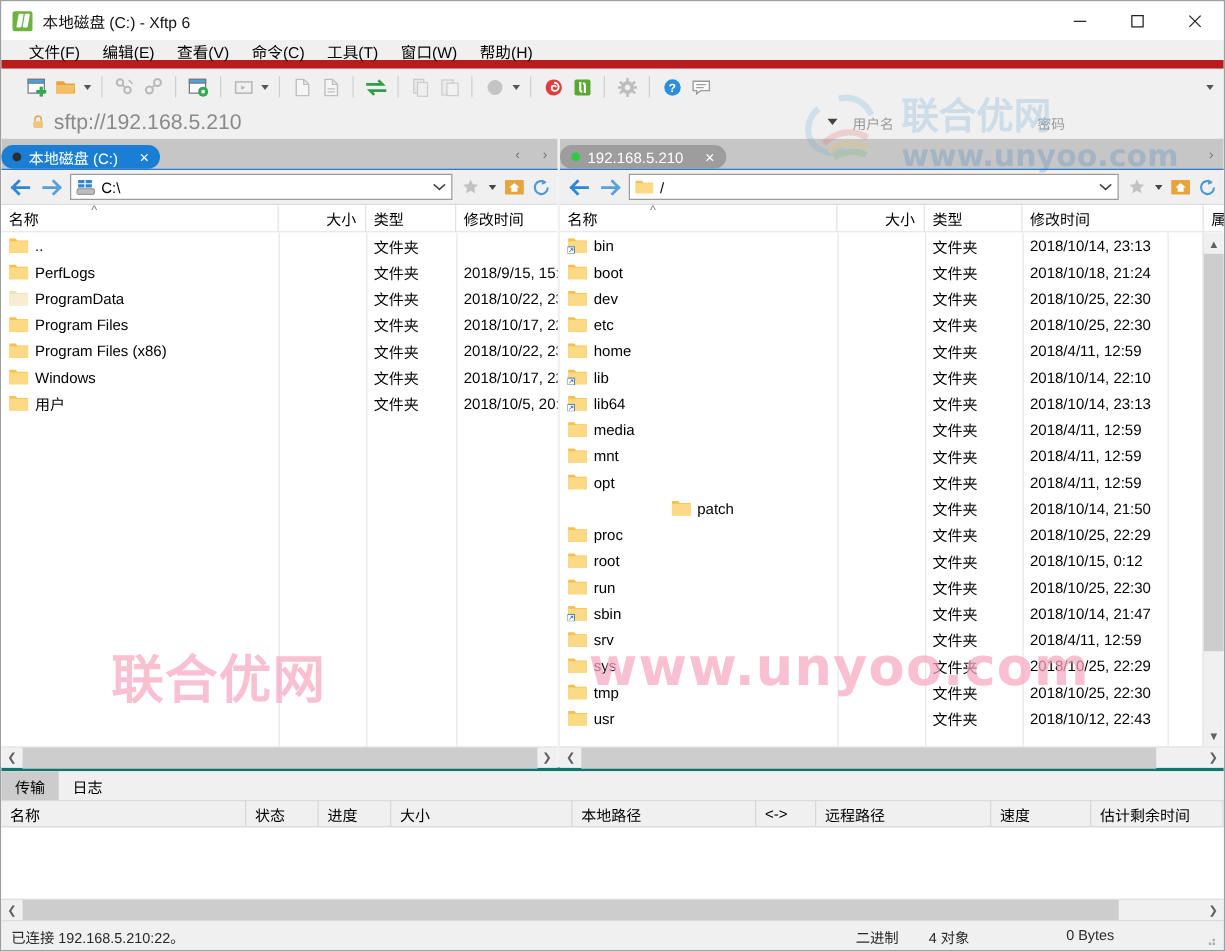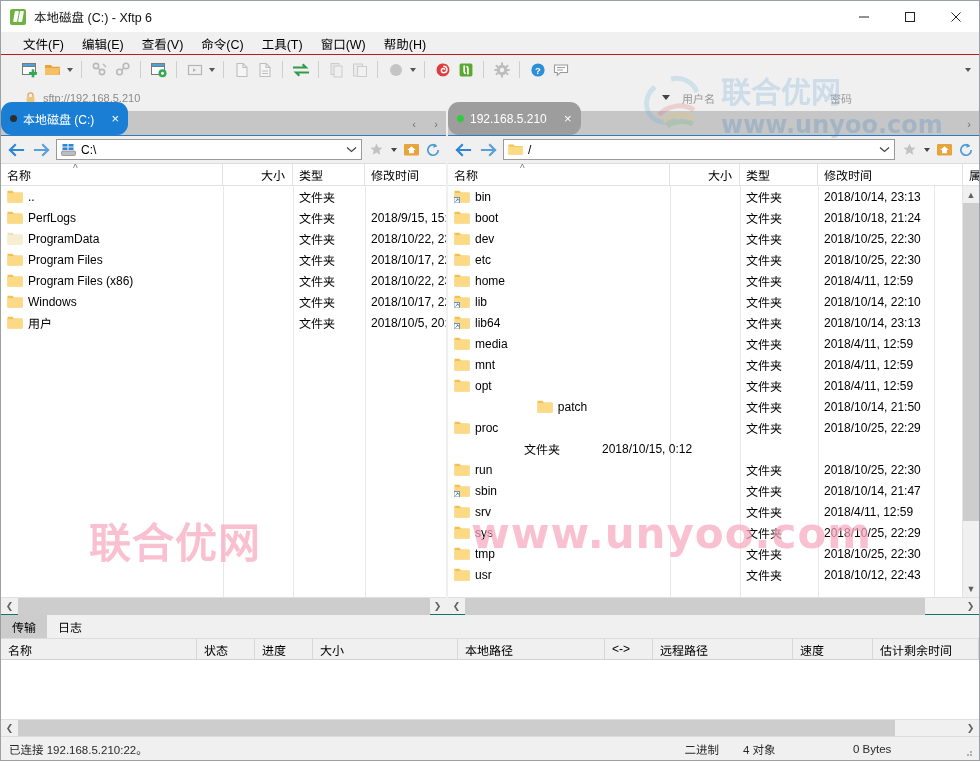--- a/index.html
+++ b/index.html
@@ -47,21 +47,21 @@
     align-items: center; justify-content: center;
   }
   .winbtn svg { display: block; }
 
   
   .menubar {
     height: 23px; flex: 0 0 23px;
     background: #f0f0f0;
     display: flex; align-items: center;
     padding-left: 13px;
-    border-bottom: 1px solid #b91c1c;
+    border-bottom: 7px solid #b91c1c;
   }
   .menu-item {
     padding: 3px 9px; font-size: 12.5px; color: #000;
     white-space: nowrap;
   }
 
   
   .toolbar {
     height: 29px; flex: 0 0 29px;
     background: #f0f0f0;
@@ -95,21 +95,21 @@
     position: relative;
   }
   .url-field {
     flex: 1 1 auto; height: 21px;
     background: #f0f0f0;
     display: flex; align-items: center;
     padding-left: 6px;
     min-width: 0;
   }
   .lock-icon { width: 13px; height: 13px; margin-right: 6px; flex: 0 0 13px; }
-  .url-text { font-size: 11px; color: #8a8a8a; white-space: nowrap; }
+  .url-text { font-size: 17px; color: #8a8a8a; white-space: nowrap; }
   .url-caret {
     width: 18px; height: 21px; display: flex; align-items: center; justify-content: center;
     flex: 0 0 18px;
   }
   .url-caret::after {
     content: ""; border-left: 4px solid transparent; border-right: 4px solid transparent;
     border-top: 5px solid #444;
   }
   .cred-field {
     height: 21px; display: flex; align-items: center;
@@ -135,21 +135,21 @@
 
   
   .tabstrip {
     height: 25px; flex: 0 0 25px;
     background: #c6c6c6;
     display: flex; align-items: flex-end;
     position: relative;
     border-bottom: 1px solid #2f7ac4;
   }
   .tab {
-    height: 33px; display: flex; align-items: center;
+    height: 19px; display: flex; align-items: center;
     padding: 0 4px 0 9px; gap: 6px;
     font-size: 12px; white-space: nowrap;
     max-width: 200px;
     border-radius: 11px;
   }
   .tab.active { background: #1a7fd4; color: #ffffff; }
   .tab.inactive { background: #9d9d9d; color: #ffffff; }
   .tab-dot { width: 7px; height: 7px; border-radius: 50%; flex: 0 0 7px; }
   .tab-dot.local { background: #2d2d2d; }
   .tab-dot.remote { background: #2ecc3f; }
@@ -245,21 +245,21 @@
     background: #f0f0f0; display: flex; align-items: center;
     border-top: 1px solid #e0e0e0;
   }
   .hs-btn { width: 17px; height: 17px; display: flex; align-items: center; justify-content: center; font-size: 9px; color: #606060; }
   .hs-track { flex: 1 1 auto; height: 17px; position: relative; }
   .hs-thumb { position: absolute; top: 0; bottom: 0; background: #cdcdcd; }
 
   
   .transfer {
     flex: 0 0 122px; display: flex; flex-direction: column;
-    background: #f0f0f0; border-top: 1px solid #0f766e;
+    background: #f0f0f0; border-top: 3px solid #0f766e;
   }
   .xfer-tabs { height: 23px; flex: 0 0 23px; display: flex; align-items: stretch; background: #f0f0f0; }
   .xfer-tab {
     padding: 0 11px; display: flex; align-items: center;
     font-size: 12px; color: #000;
   }
   .xfer-tab.active { background: #cccccc; }
   .xfer-head {
     height: 22px; flex: 0 0 22px; display: flex; align-items: center;
     background: #f0f0f0; border-top: 1px solid #dcdcdc; border-bottom: 1px solid #d2d2d2;
@@ -916,20 +916,27 @@
                     <path d="M0.5 0.8h5l1.3 1.6h8.7v10H0.5z" fill="#f3c14f"></path>
                     <path d="M0.5 3h15v9.4H0.5z" fill="#fcd985"></path>
                   </svg></span>
                 <span>proc</span>
               </div>
               <div class="cell cell-size" style="flex: 0 0 70px;"></div>
               <div class="cell cell-pad" style="flex: 0 0 78px;">文件夹</div>
               <div class="cell cell-pad" style="flex: 0 0 145px;">2018/10/25, 22:29</div>
             </div>
             <div class="row">
+              <div class="cell cell-name" style="flex: 0 0 222px;">
+                <span class="folder-ico"><svg width="16" height="13" viewBox="0 0 16 13">
+                    <path d="M0.5 0.8h5l1.3 1.6h8.7v10H0.5z" fill="#f3c14f"></path>
+                    <path d="M0.5 3h15v9.4H0.5z" fill="#fcd985"></path>
+                  </svg></span>
+                <span>root</span>
+              </div>
               <div class="cell cell-size" style="flex: 0 0 70px;"></div>
               <div class="cell cell-pad" style="flex: 0 0 78px;">文件夹</div>
               <div class="cell cell-pad" style="flex: 0 0 145px;">2018/10/15, 0:12</div>
             </div>
             <div class="row">
               <div class="cell cell-name" style="flex: 0 0 222px;">
                 <span class="folder-ico"><svg width="16" height="13" viewBox="0 0 16 13">
                     <path d="M0.5 0.8h5l1.3 1.6h8.7v10H0.5z" fill="#f3c14f"></path>
                     <path d="M0.5 3h15v9.4H0.5z" fill="#fcd985"></path>
                   </svg></span>

